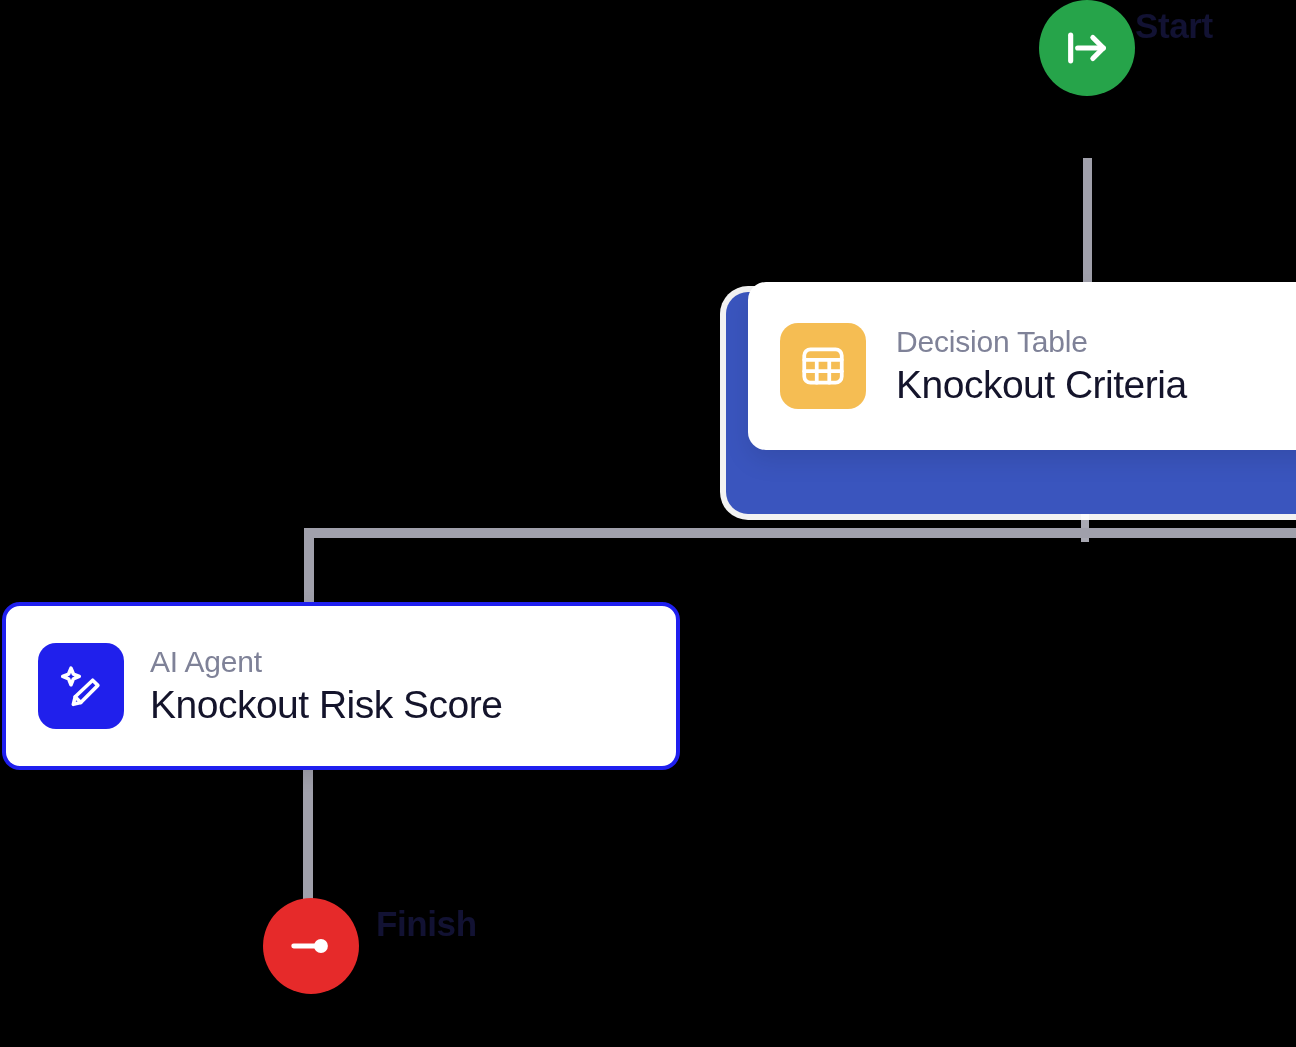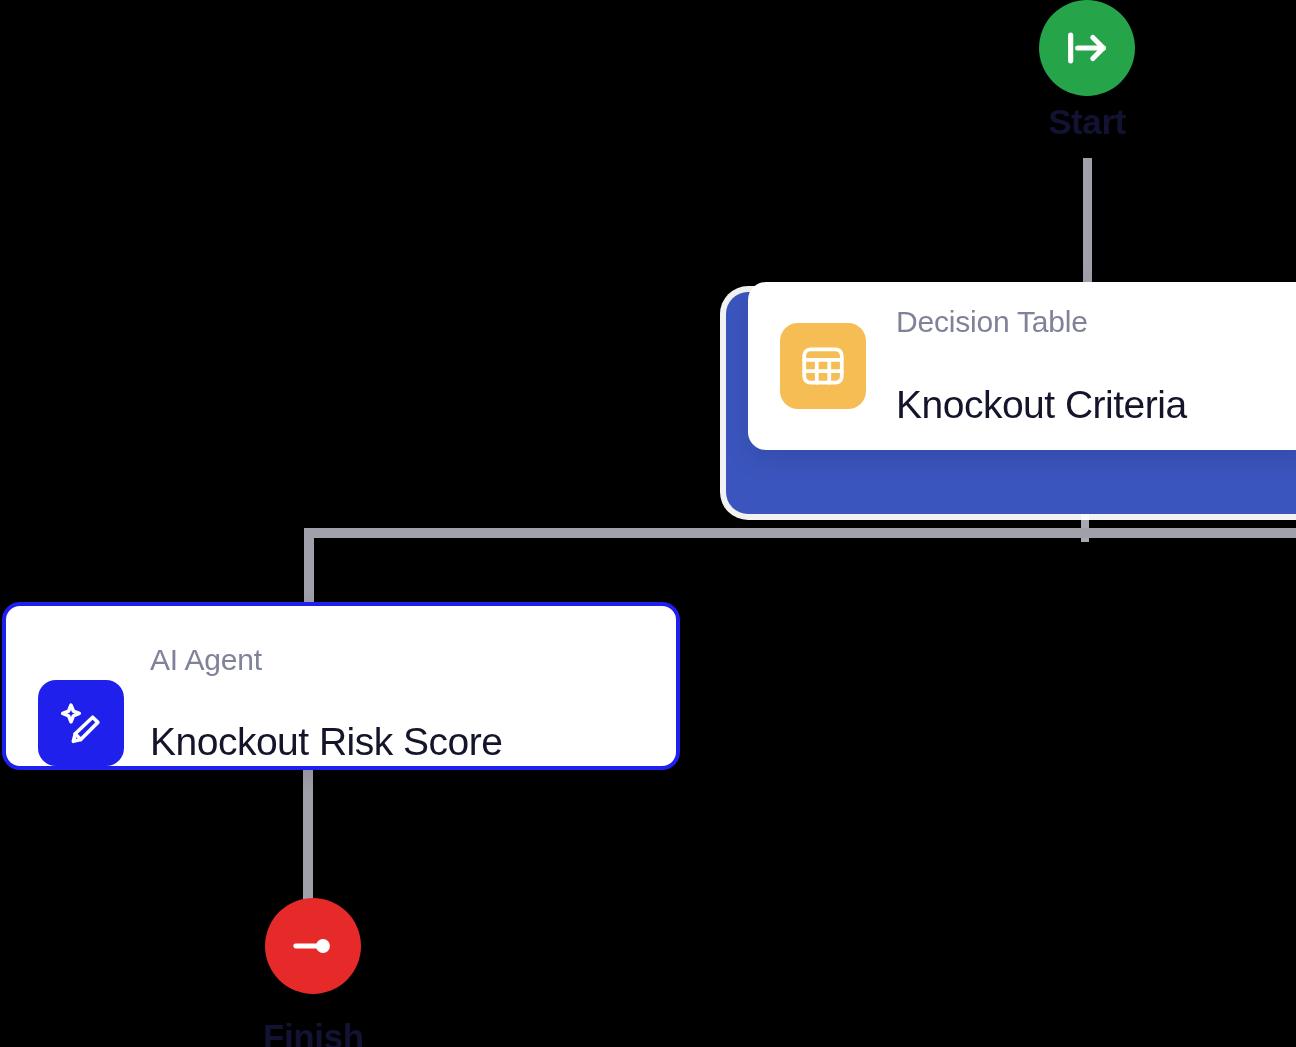--- a/index.html
+++ b/index.html
@@ -51,22 +51,21 @@
     left: 303px;
     top: 766px;
     width: 10px;
     height: 148px;
   }
 
   
   .terminal {
     position: absolute;
     display: flex;
-    flex-direction: column;
-    align-items: center;
+    flex-direction: row;
   }
   .terminal-circle {
     width: 96px;
     height: 96px;
     border-radius: 50%;
     display: flex;
     align-items: center;
     justify-content: center;
   }
   .terminal-label {
@@ -121,21 +120,20 @@
     font-size: 30px;
     color: #7f8298;
     line-height: 1.25;
     letter-spacing: -0.2px;
   }
   .card-title {
     font-size: 39px;
     color: #14142b;
     line-height: 1.22;
     letter-spacing: -0.5px;
-    margin-top: 40px;
   }
 
   
   #decision-highlight {
     position: absolute;
     left: 726px;
     top: 292px;
     width: 600px;
     height: 222px;
     background: #3a55be;
@@ -157,21 +155,20 @@
 
   #card-agent {
     left: 2px;
     top: 602px;
     width: 678px;
     height: 168px;
     padding: 0 0 0 32px;
     gap: 26px;
     border: 4px solid #1f1fef;
     box-shadow: 0 6px 18px rgba(0,0,0,0.10);
-    align-items: flex-end;
   }
   #card-agent .card-icon {
     background: #2020ec;
   }
 </style>
 </head>
 <body>
 
 <div id="canvas">
 

